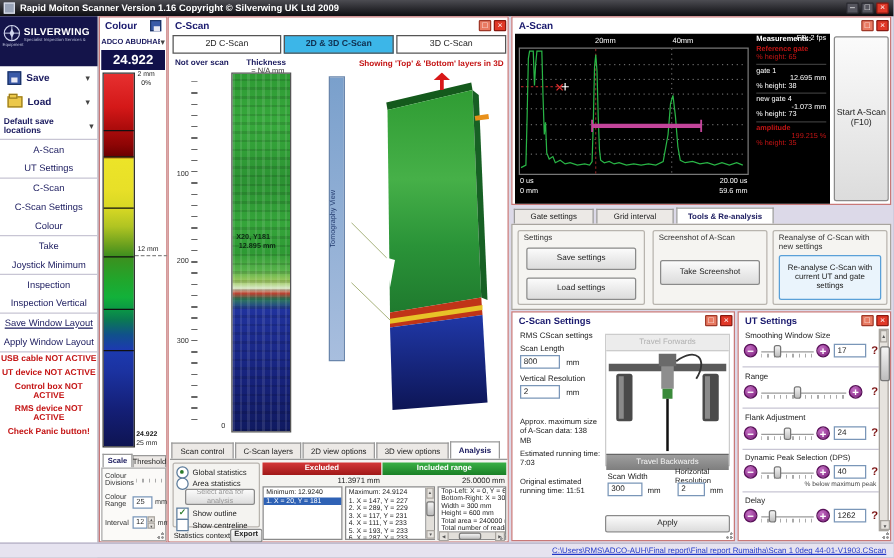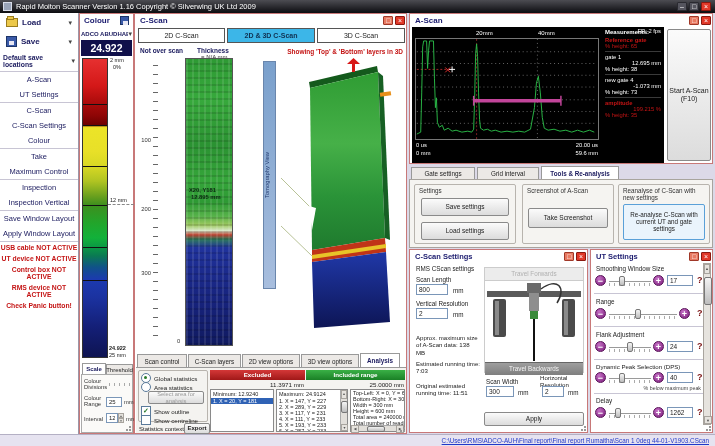--- a/index.html
+++ b/index.html
@@ -46,56 +46,65 @@
   .listbox{background:#fff;border:1px solid #8a8a8a;font-size:5.5px;color:#222;}
   .vlabel{writing-mode:vertical-rl;transform:rotate(180deg);}
 </style>
 </head>
 <body>
 
 <div class="win">
 
   <div class="a" style="left:0;top:0;width:715px;height:13px;background:linear-gradient(#4c4c52,#0c0c10);">
     <div class="a" style="left:3px;top:2px;width:9px;height:9px;background:#9aa4b8;border:1px solid #d8dce8;"></div>
-    <div class="a w nw" style="left:16px;top:2px;width:560px;font-size:7.5px;">Rapid Moiton Scanner  Version 1.16  Copyright © Silverwing UK Ltd 2009</div>
+    <div class="a w nw" style="left:16px;top:2px;width:560px;font-size:7.5px;font-weight:bold;">Rapid Moiton Scanner  Version 1.16  Copyright © Silverwing UK Ltd 2009</div>
     <div class="a wbtn" style="left:677px;top:2px;background:#55555e;border:1px solid #2a2a30;">–</div>
     <div class="a wbtn" style="left:689px;top:2px;background:#55555e;border:1px solid #2a2a30;">□</div>
     <div class="a wbtn cls" style="left:701px;top:2px;">×</div>
   </div>
 
   <div class="a" style="left:0;top:13px;width:79px;height:433px;background:#fff;border-right:1px solid #9a96a8;">
+    <div style="height:40px;background:#14144a;color:#fff;padding:4px 2px;box-sizing:border-box;">
+      <svg width="15" height="15" viewBox="0 0 16 16" style="float:left;margin:2px 2px 0 0;">
+          <circle cx="8" cy="8" r="6.5" fill="none" stroke="#cfd4ec" stroke-width="1"></circle>
+          <path d="M8 1.5V14.5M1.5 8H14.5" stroke="#cfd4ec" stroke-width="0.8"></path>
+          <path d="M8 4l2 4-2 4-2-4z" fill="#cfd4ec"></path>
+        </svg>
+      <div class="b" style="font-size:8px;letter-spacing:.3px;padding-top:4px;">SILVERWING</div>
+      <div style="font-size:3.5px;color:#b8bcd8;">Specialist Inspection Services &amp; Equipment</div>
+    </div>
+    <div style="display:flex;align-items:center;gap:4px;padding:4px 6px;">
+      <span class="disk"></span>
+      <span class="b" style="font-size:8px;">Save</span>
+      <span style="margin-left:auto;color:#444;">▾</span>
+    </div>
     <div style="display:flex;align-items:center;gap:4px;padding:5px 6px;">
       <span class="folder"></span>
       <span class="b" style="font-size:8px;">Load</span>
       <span style="margin-left:auto;color:#444;">▾</span>
     </div>
-    <div style="display:flex;align-items:center;gap:4px;padding:4px 6px;">
-      <span class="disk"></span>
-      <span class="b" style="font-size:8px;">Save</span>
-      <span style="margin-left:auto;color:#444;">▾</span>
-    </div>
     <div style="display:flex;align-items:center;padding:3px 3px;">
       <span style="font-size:6.8px;font-weight:bold;">Default save locations</span>
       <span style="margin-left:auto;color:#444;">▾</span>
     </div>
     <div class="sep"></div>
     <div class="c" style="padding:3px 0;font-size:7.5px;">A-Scan</div>
     <div class="c" style="padding:3px 0;font-size:7.5px;">UT Settings</div>
     <div class="sep"></div>
     <div class="c" style="padding:3px 0;font-size:7.5px;">C-Scan</div>
     <div class="c" style="padding:3px 0;font-size:7.5px;">C-Scan Settings</div>
     <div class="c" style="padding:3px 0;font-size:7.5px;">Colour</div>
     <div class="sep"></div>
     <div class="c" style="padding:3px 0;font-size:7.5px;">Take</div>
-    <div class="c" style="padding:3px 0;font-size:7.5px;">Maximum Control</div>
+    <div class="c" style="padding:3px 0;font-size:7.5px;">Joystick Minimum</div>
     <div class="sep"></div>
     <div class="c" style="padding:3px 0;font-size:7.5px;">Inspection</div>
     <div class="c" style="padding:3px 0;font-size:7.5px;">Inspection Vertical</div>
     <div class="sep"></div>
-    <div class="c" style="padding:3px 0;font-size:7.5px;">Save Window Layout</div>
+    <div class="c" style="padding:3px 0;font-size:7.5px;text-decoration:underline;">Save Window Layout</div>
     <div class="c" style="padding:3px 0;font-size:7.5px;">Apply Window Layout</div>
     <div class="sep"></div>
     <div class="c r b" style="padding:2px 0;font-size:6.8px;">USB cable NOT ACTIVE</div>
     <div class="c r b" style="padding:2px 0;font-size:6.8px;">UT device NOT ACTIVE</div>
     <div class="c r b" style="padding:2px 0;font-size:6.8px;">Control box NOT ACTIVE</div>
     <div class="c r b" style="padding:2px 0;font-size:6.8px;">RMS device NOT ACTIVE</div>
     <div class="c r b" style="padding:2px 0;font-size:6.8px;">Check Panic button!</div>
   </div>
 
   <div class="a panel" style="left:79px;top:13px;width:55px;height:421px;">

